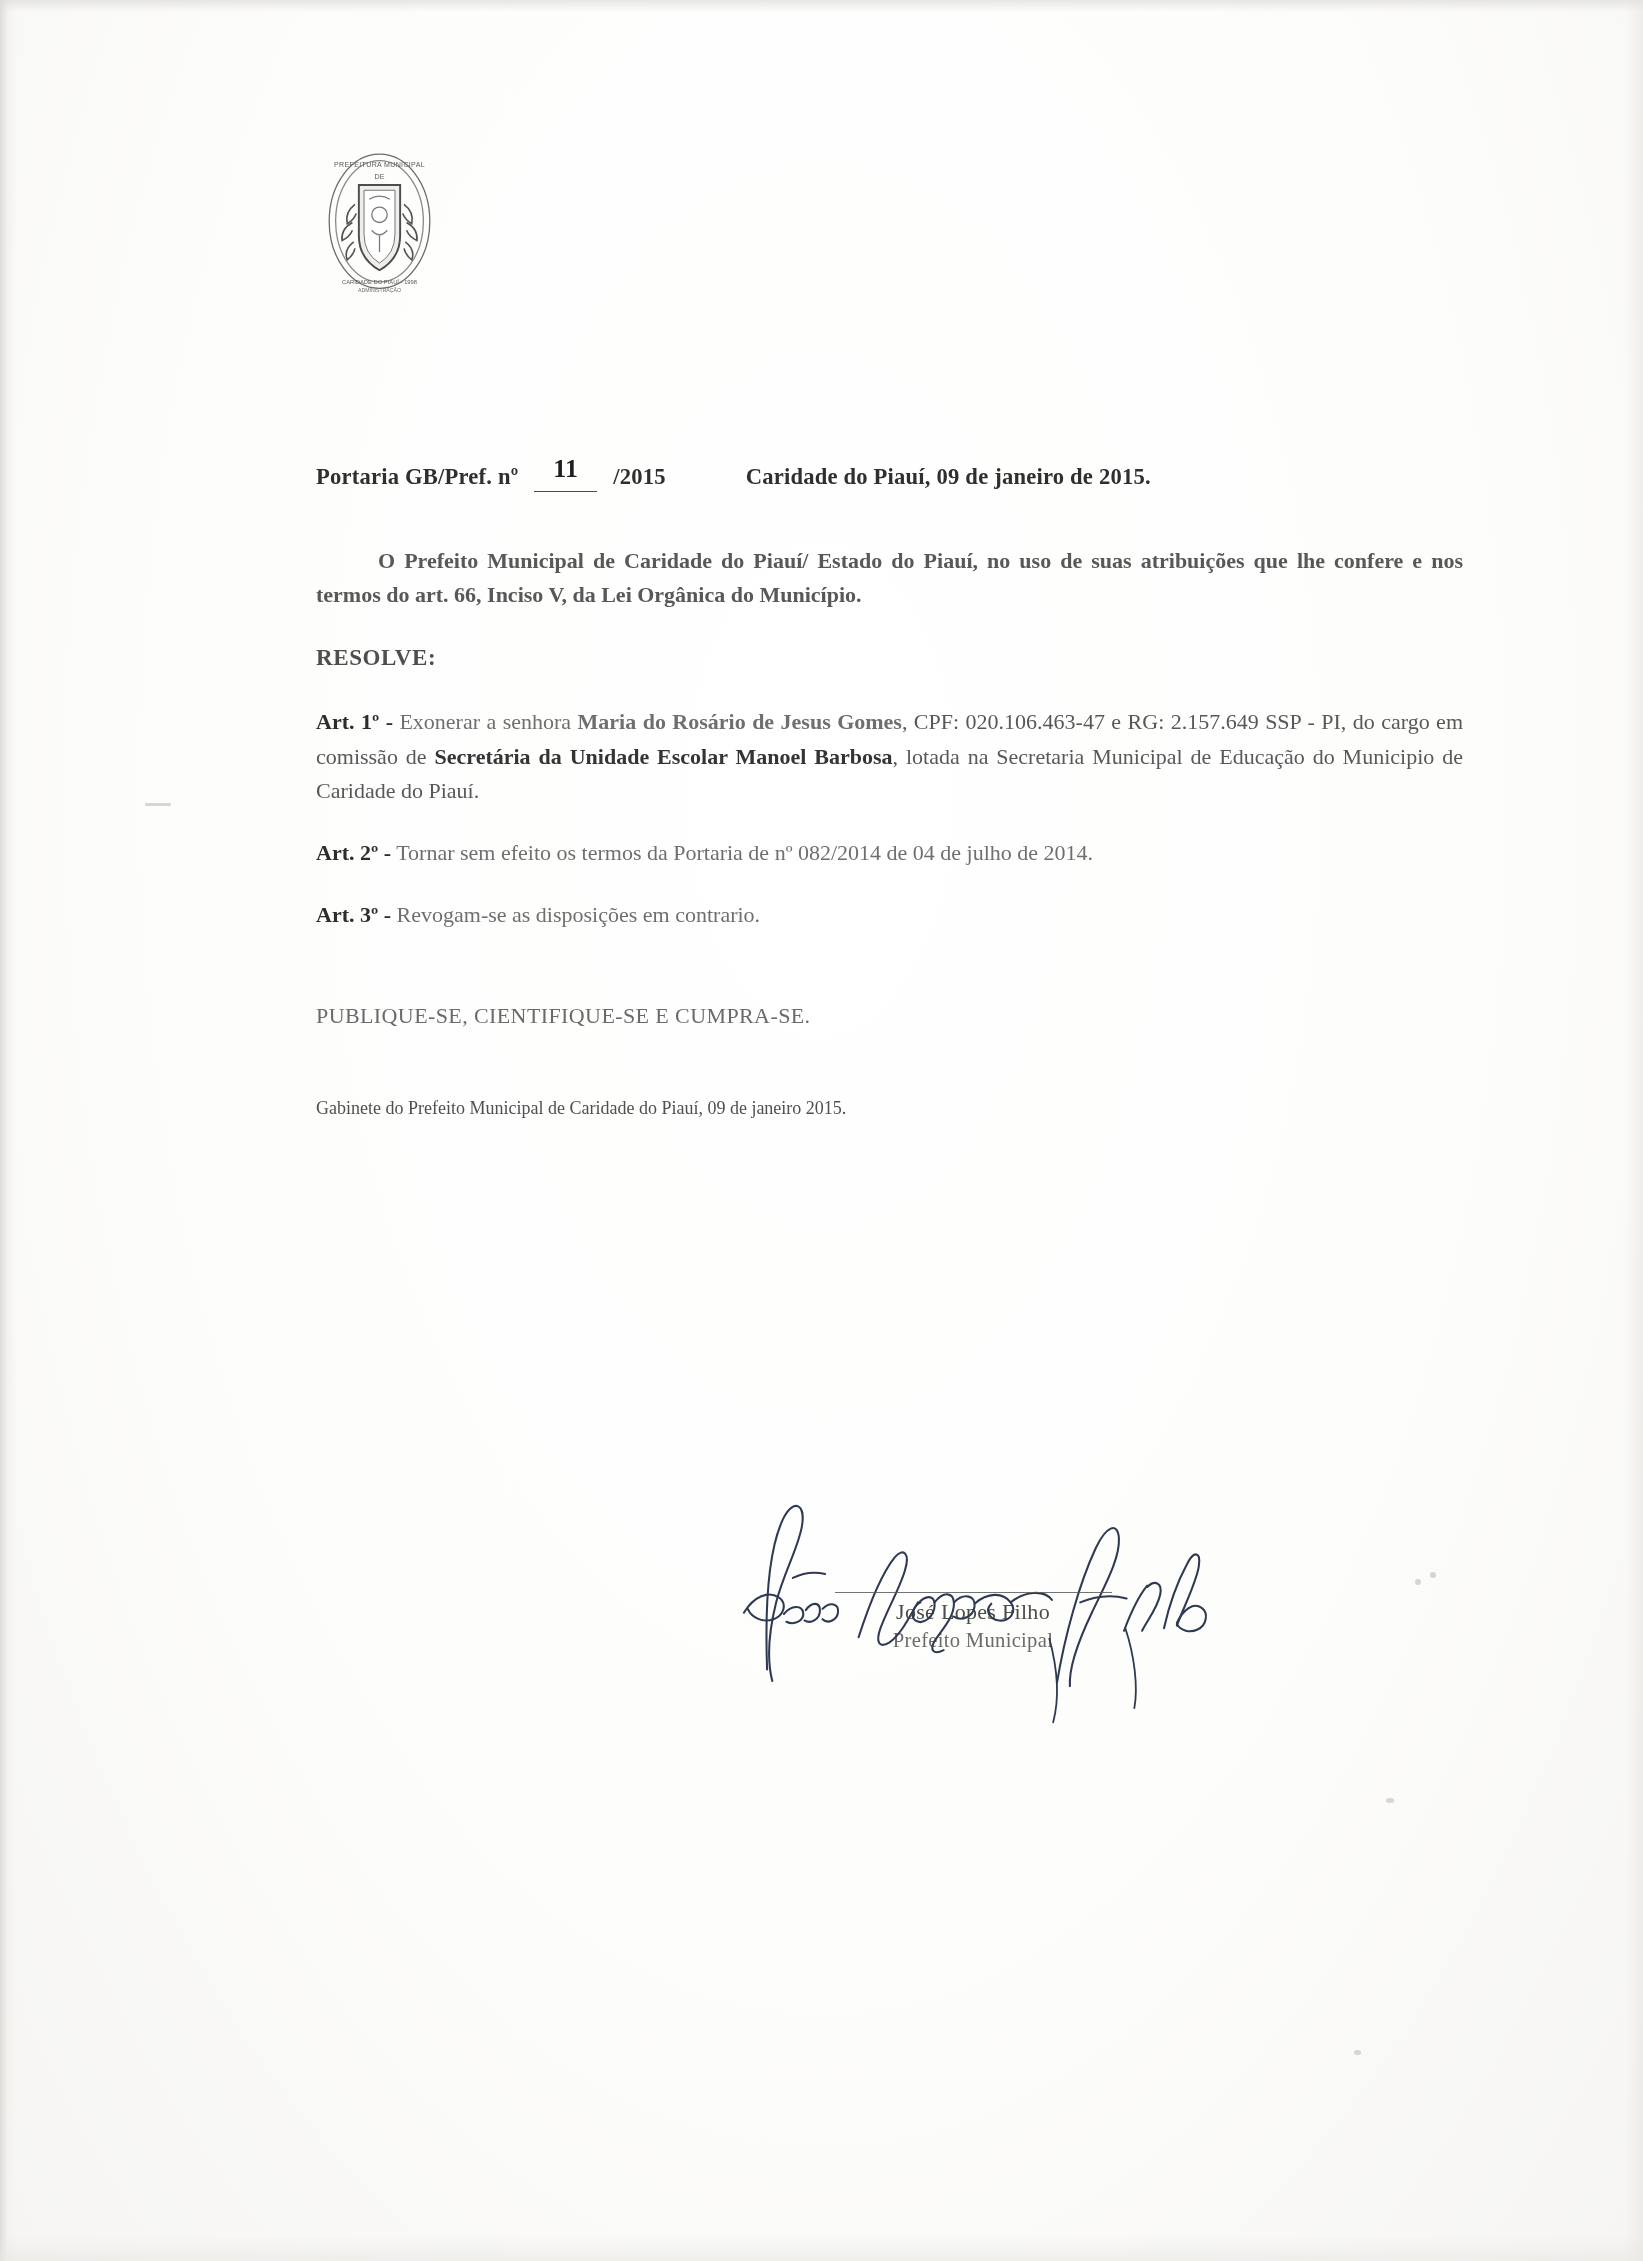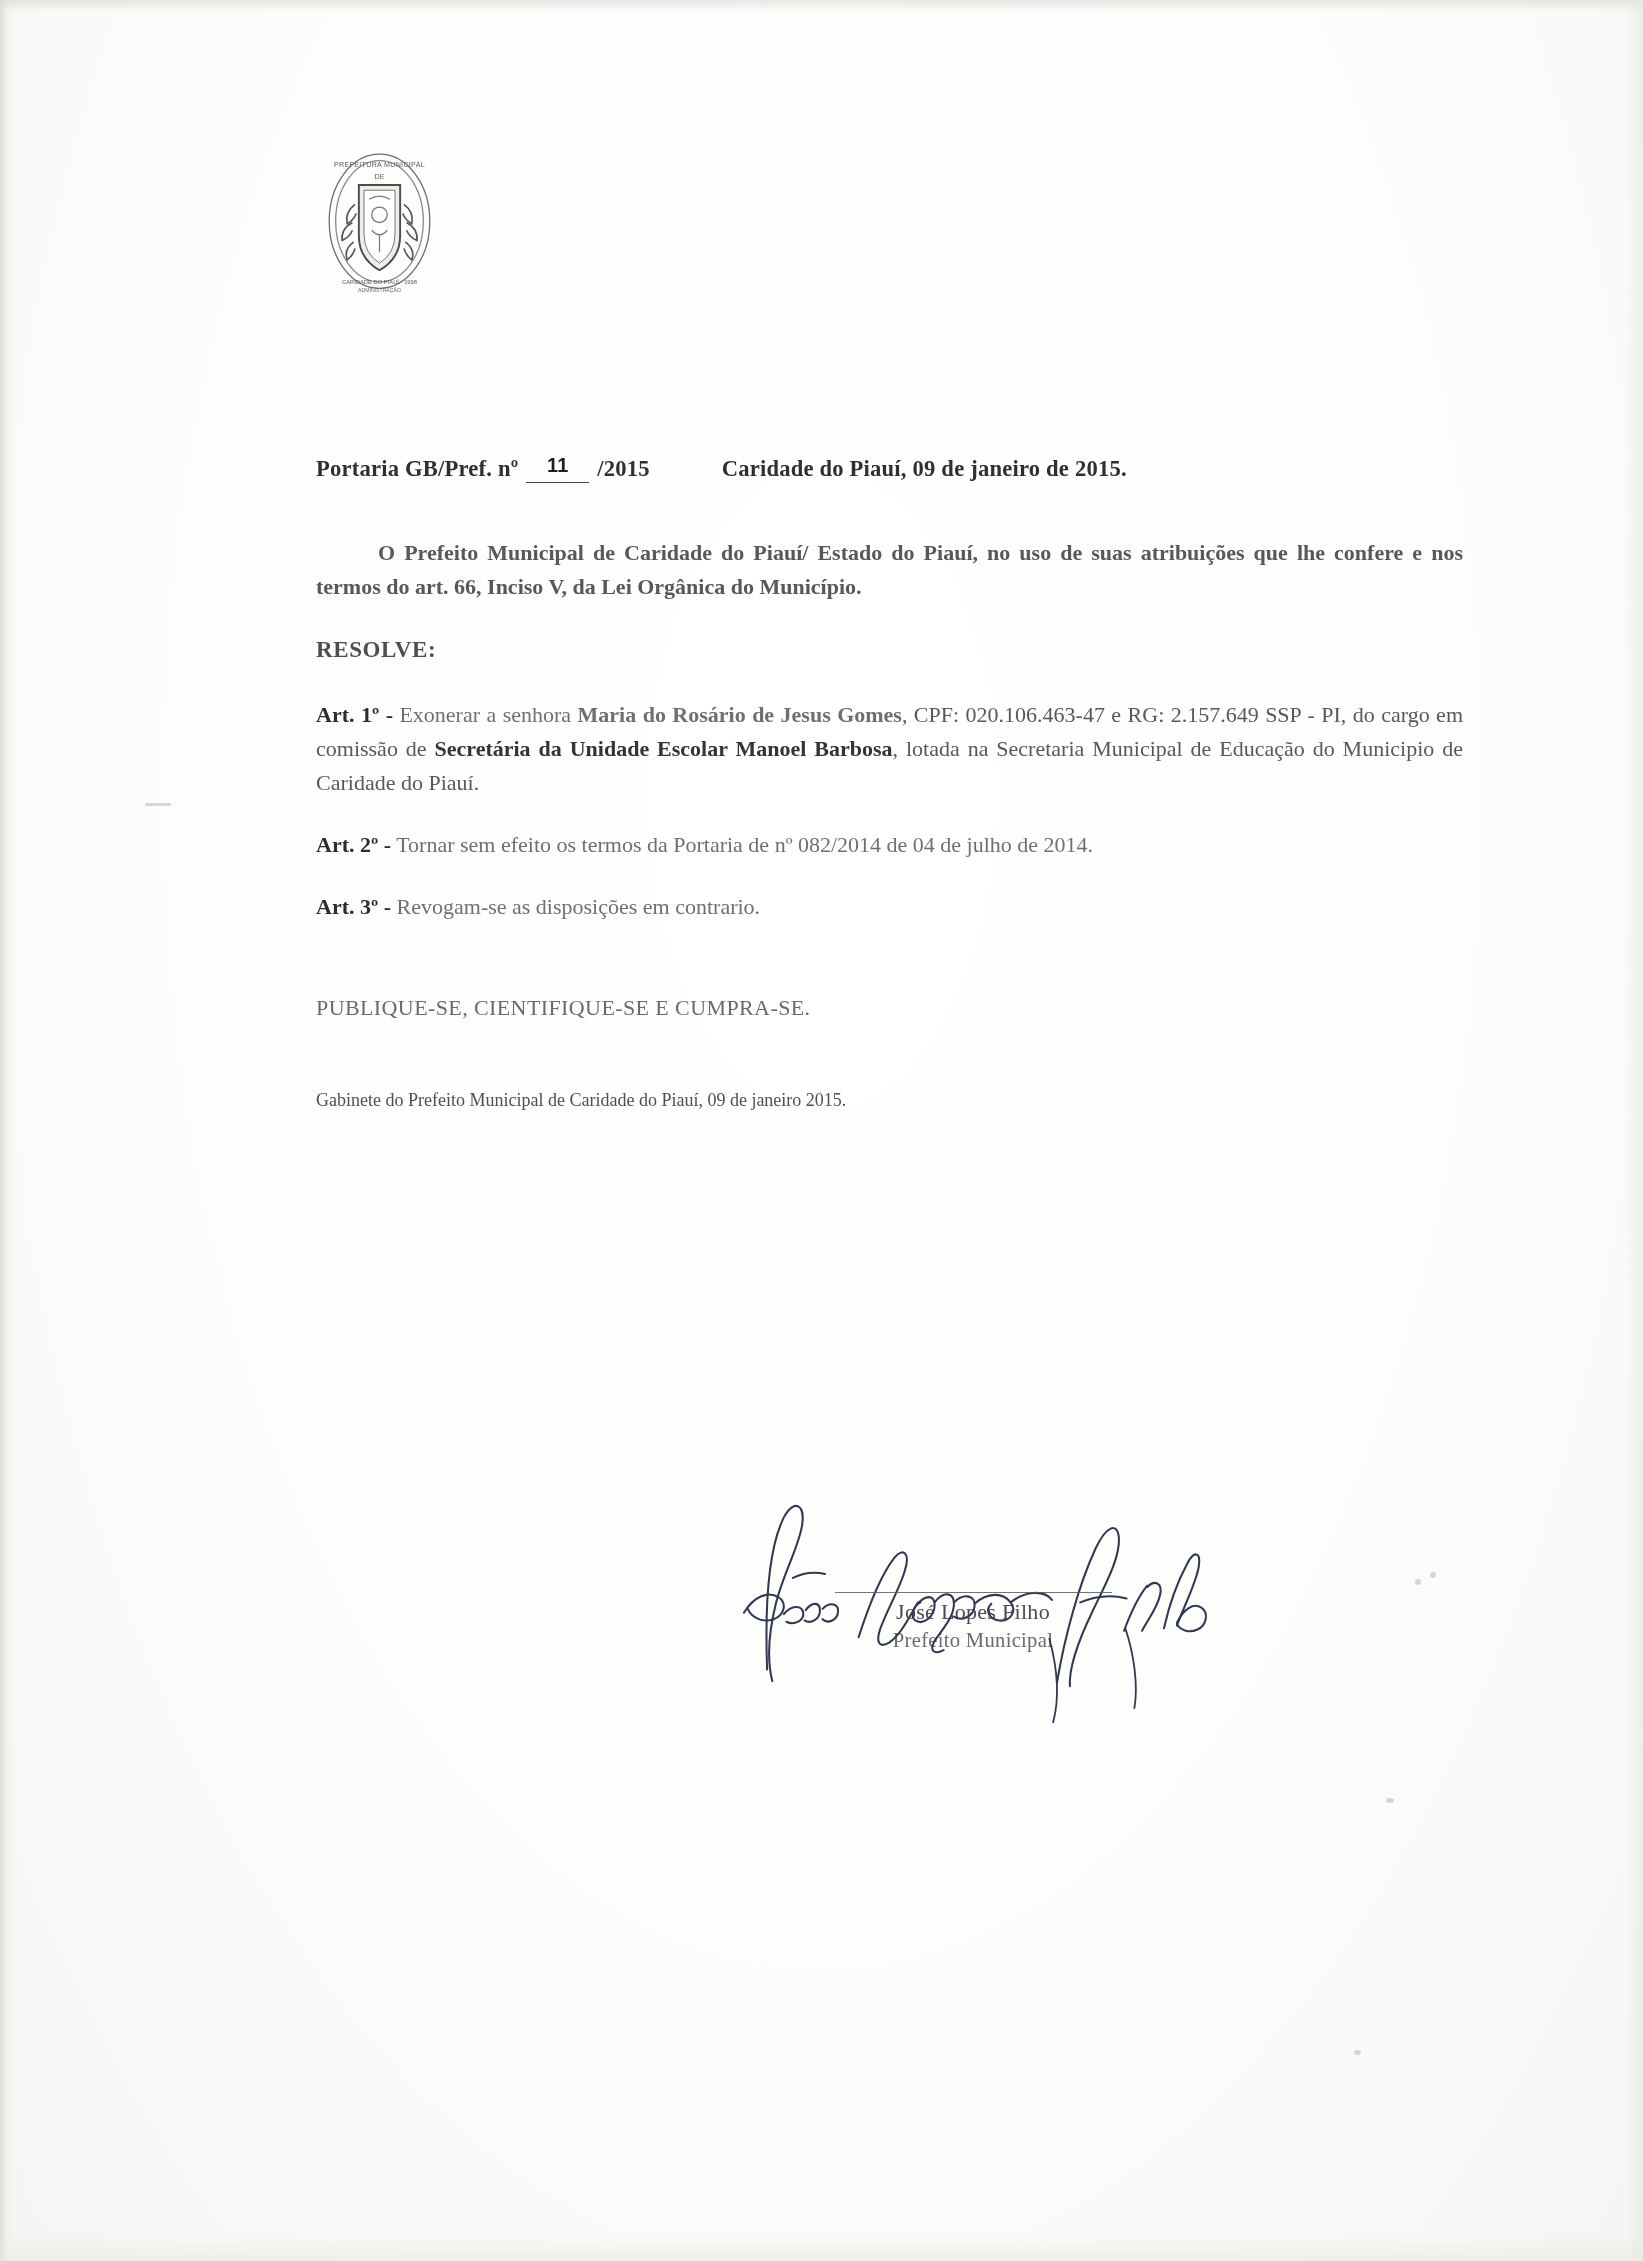--- a/index.html
+++ b/index.html
@@ -105,35 +105,35 @@
     left: 316px;
     top: 451px;
     width: 1147px;
     font-size: 22px;
     line-height: 1.55;
     color: #343434;
   }
 
   .row-portaria {
     display: flex;
-    align-items: center;
-    gap: 8px;
+    align-items: flex-end;
+    gap: 16px;
     font-weight: bold;
     color: #2f2f2f;
     font-size: 22.6px;
     letter-spacing: 0.2px;
     margin-bottom: 50px;
   }
   .portaria-label { white-space: pre; }
   .portaria-number {
     display: inline-block;
     min-width: 55px;
     text-align: center;
-    font-family: Liberation Sans, sans-serif;
-    font-size: 20px;
+    font-family: Liberation Serif, serif;
+    font-size: 26px;
     position: relative;
     top: -1.9px;
     border-bottom: 1.3px solid #4a4a4a;
     padding: 0 3.9px 1.3px 3.9px;
     color: #1f1f1f;
   }
   .portaria-year { white-space: pre; }
   .portaria-place {
     margin-left: 64px;
     white-space: pre;

